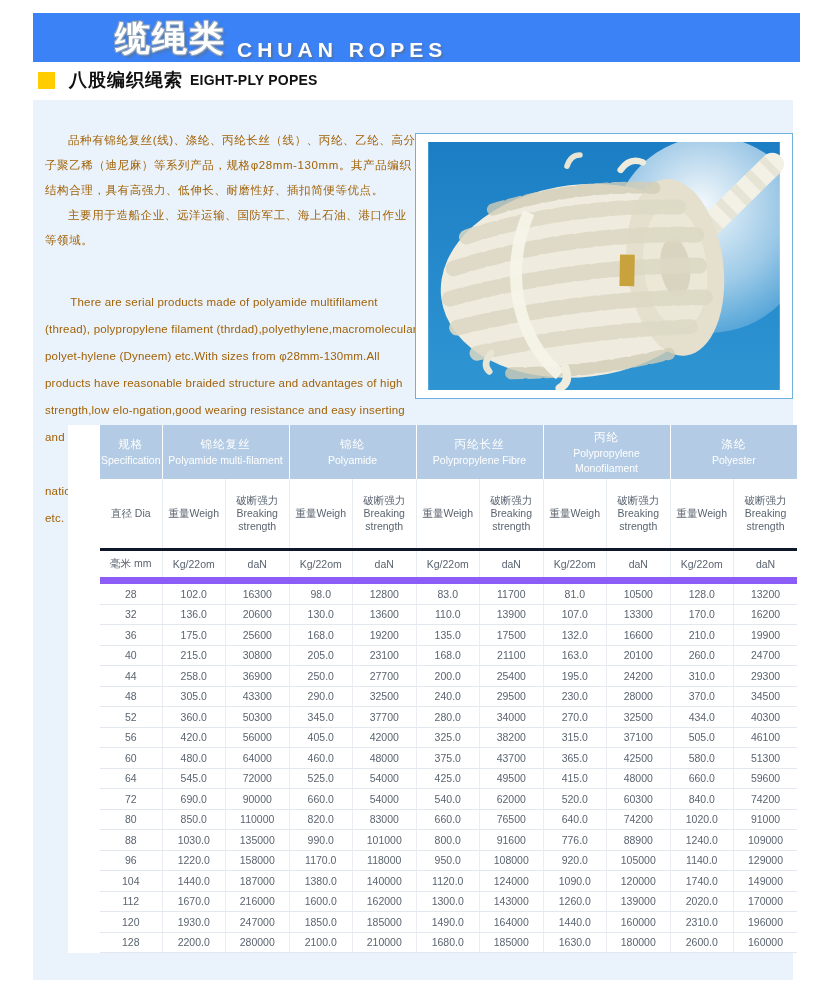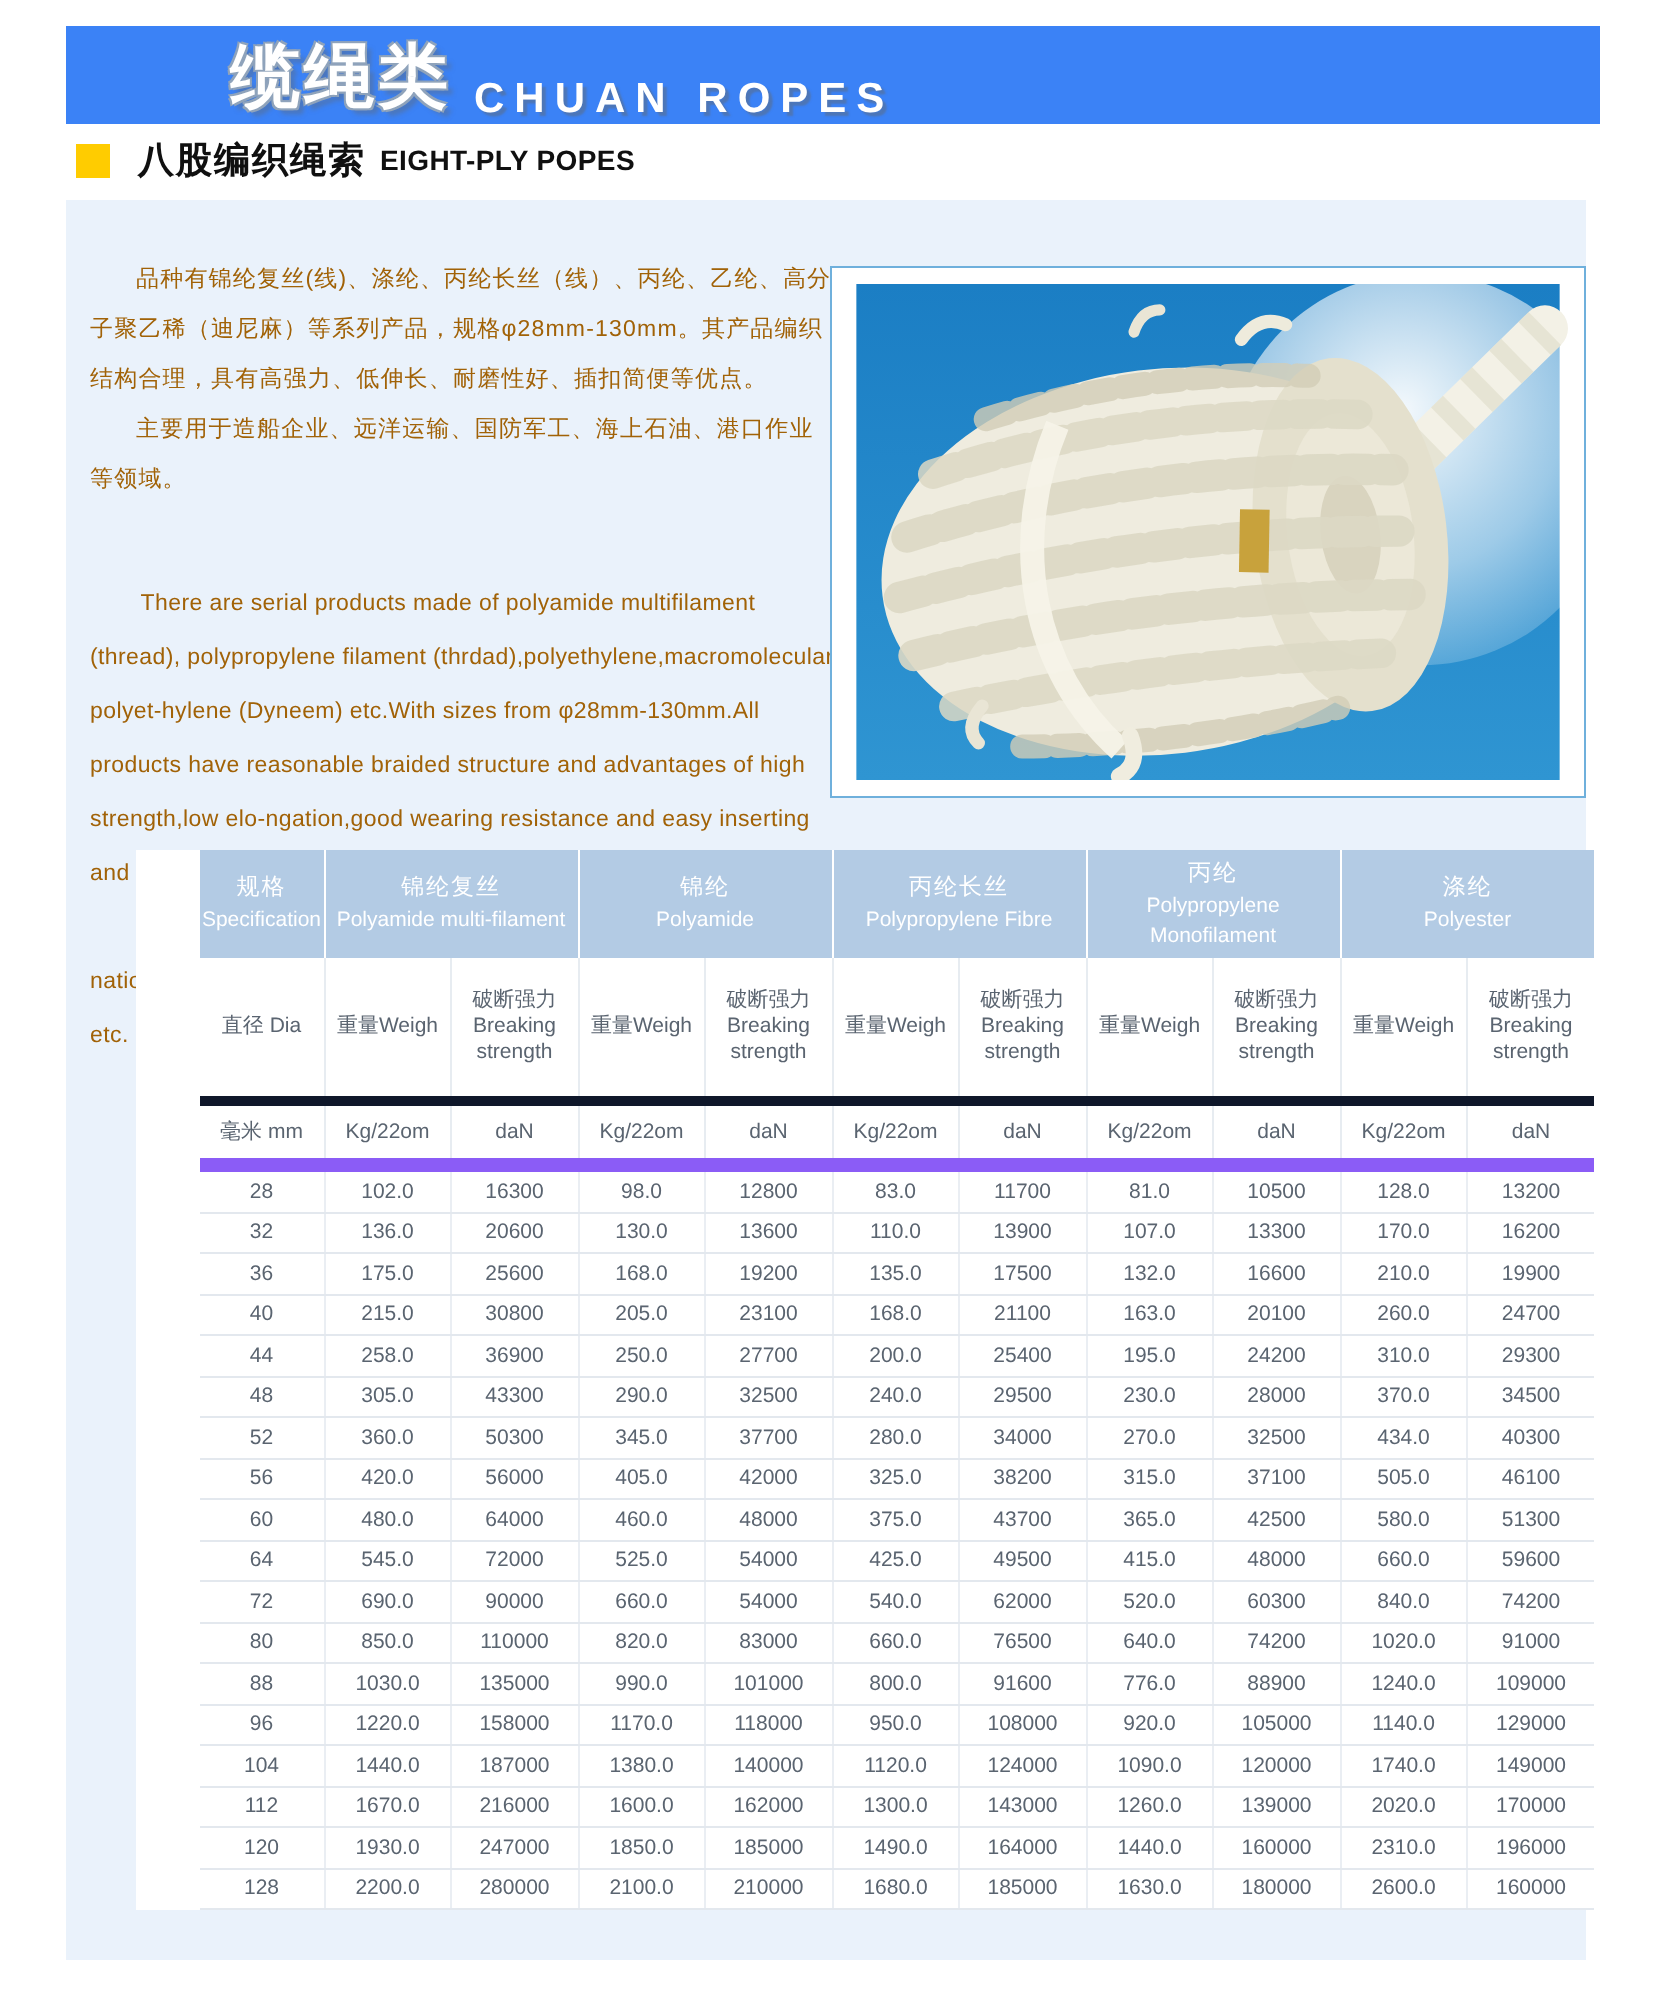--- a/index.html
+++ b/index.html
@@ -53,21 +53,21 @@
   table{border-collapse:collapse;table-layout:fixed;width:100%;}
   td,th{text-align:center;vertical-align:middle;font-weight:normal;padding:0;}
   tr.group-row th{
     background:#b3cbe4;color:#ffffff;height:54px;border-right:1px solid #ffffff;
   }
   tr.group-row th:last-child{border-right:none;}
   .g-zh{font-size:11.5px;letter-spacing:1px;line-height:17px;}
   .g-en{font-size:10.5px;line-height:15px;}
   tr.sub-row td{
     height:69px;color:#5a6470;font-size:10.5px;background:#ffffff;
-    border-right:1px solid #e7ecf1;border-bottom:5px solid #0f172a;line-height:13px;
+    border-right:1px solid #e7ecf1;border-bottom:3px solid #0f172a;line-height:13px;
   }
   tr.sub-row td:last-child{border-right:none;}
   tr.unit-row td{
     height:26px;color:#5a6470;font-size:10.5px;background:#ffffff;
     border-right:1px solid #e7ecf1;border-bottom:7px solid #8b5cf6;
   }
   tr.unit-row td:last-child{border-right:none;}
   tr.data-row td{
     height:19.5px;color:#5a6470;font-size:10.5px;background:#ffffff;
     border-right:1px solid #eaeef3;border-bottom:1px solid #e3e8ee;

